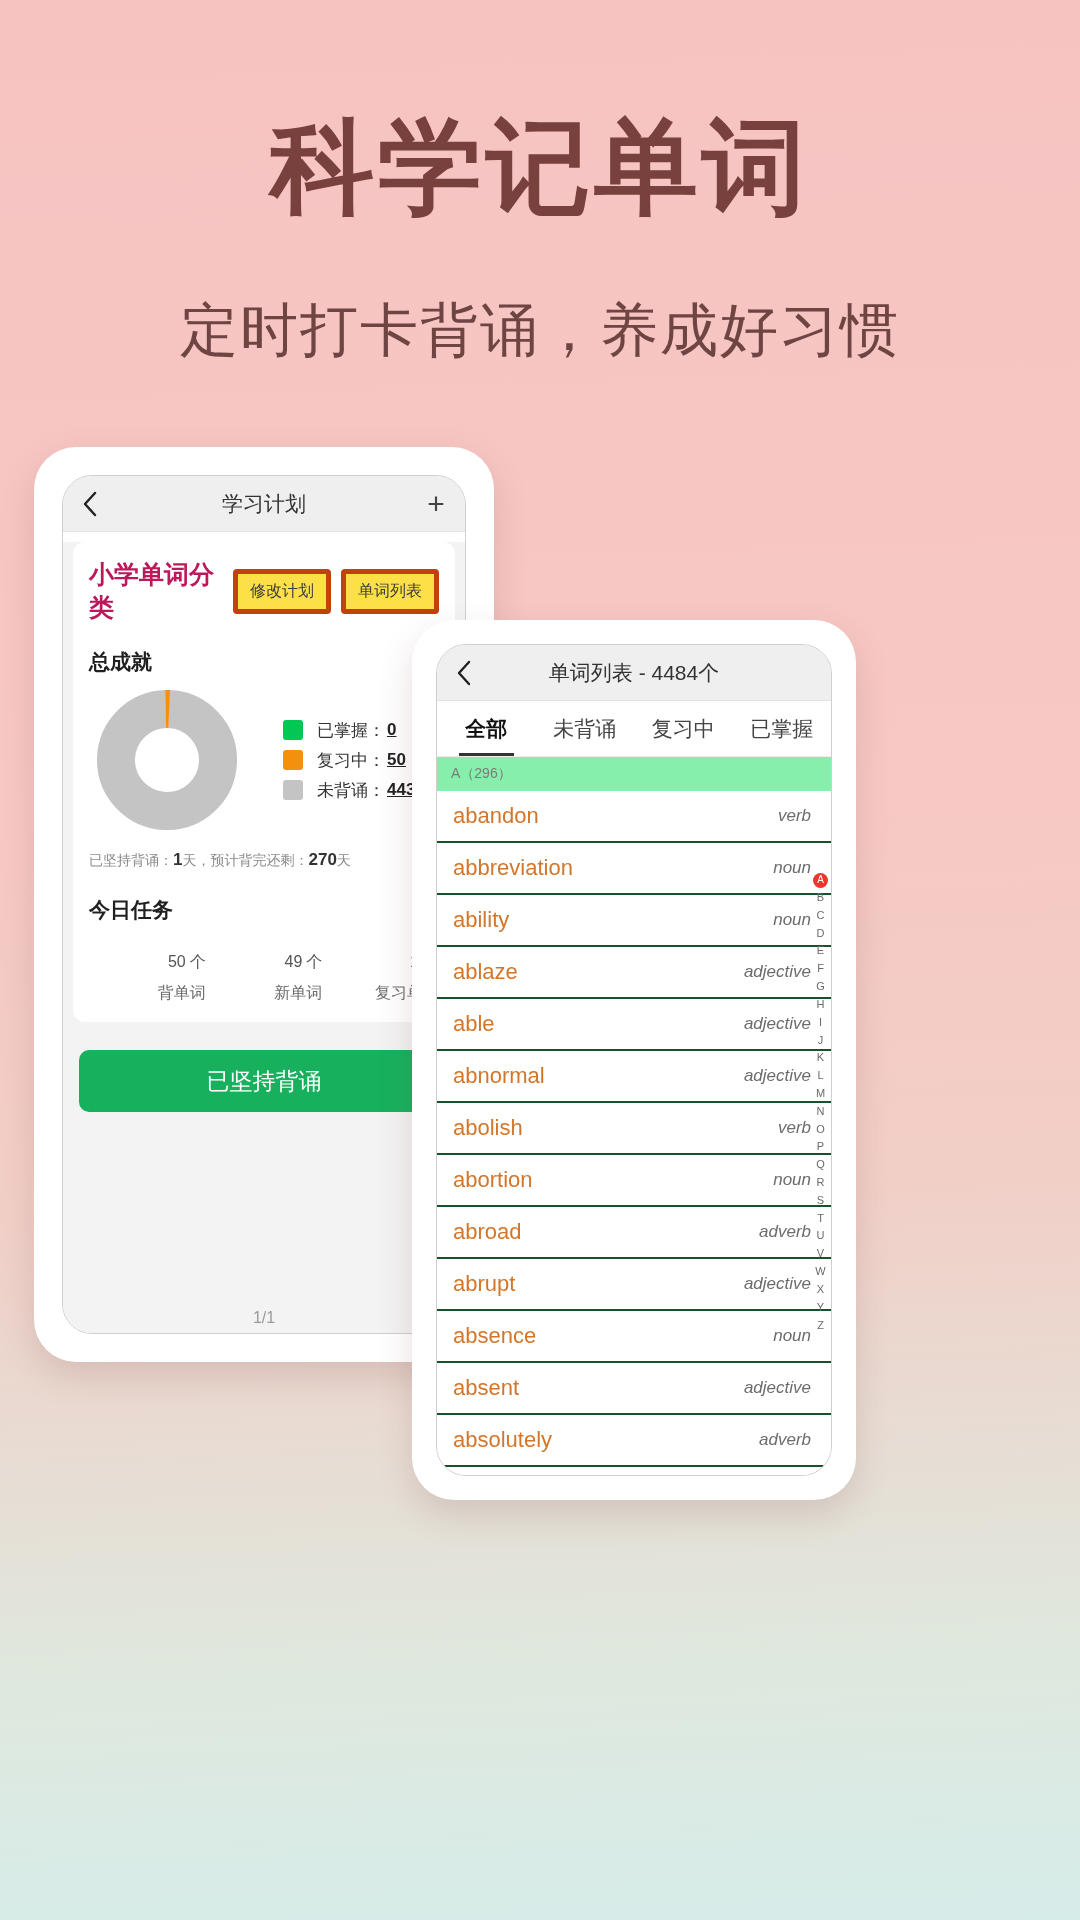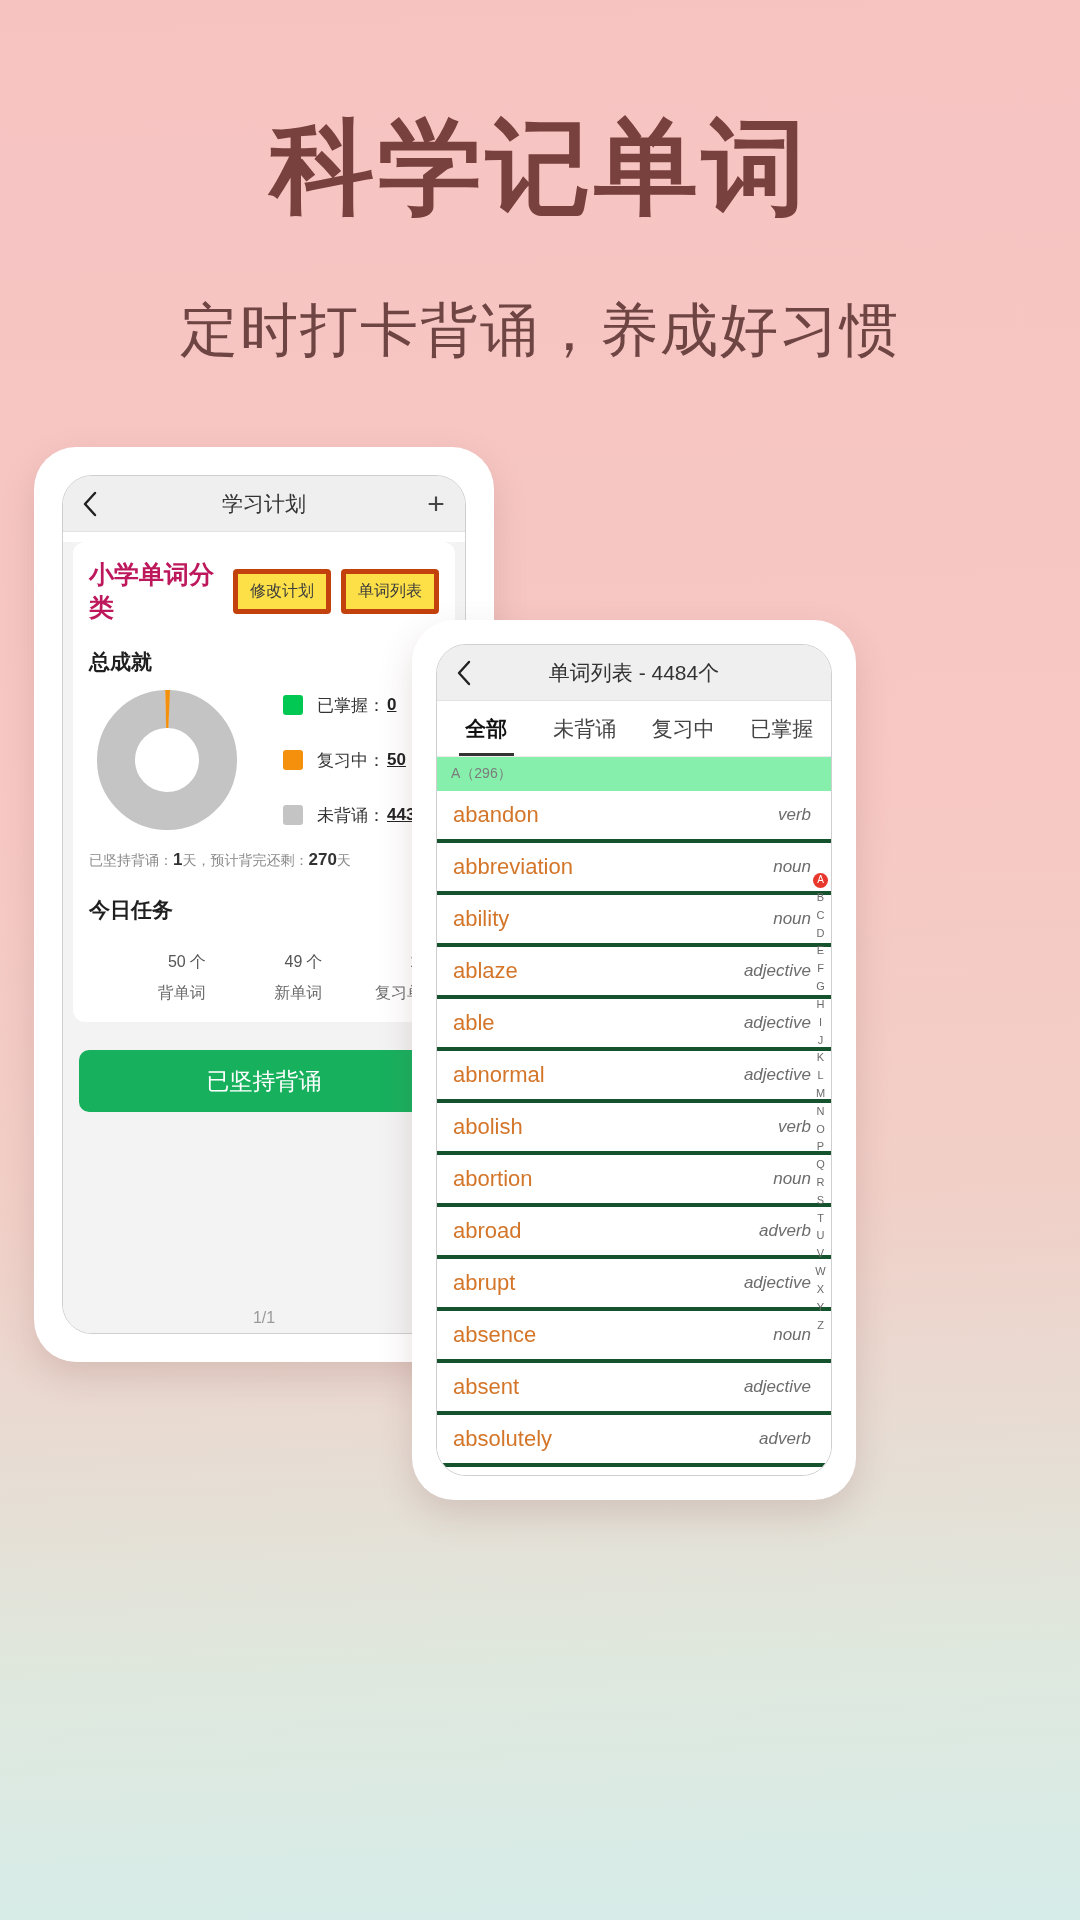--- a/index.html
+++ b/index.html
@@ -83,21 +83,21 @@
   .cat-btns { display:flex; gap:10px; }
   .pill {
     border:5px solid #c2410c; border-radius:4px; background:#fde047;
     padding:7px 12px; font-size:16px; color:#3c3c3c; white-space:nowrap; cursor:pointer;
   }
   .sec-title { font-size:21px; font-weight:bold; color:#1f1f1f; margin-top:24px; }
 
   .donut-row { display:flex; align-items:center; margin-top:14px; }
   .donut { width:140px; height:140px; position:relative; margin-left:8px; }
   .donut svg { display:block; }
-  .legend { margin-left:46px; display:flex; flex-direction:column; gap:32px;text-align:right; }
+  .legend { margin-left:46px; display:flex; flex-direction:column; gap:7px;text-align:right; }
   .legend-item { display:flex; align-items:center; font-size:17px; color:#333; white-space:nowrap; }
   .sw { width:20px; height:20px; border-radius:3px; margin-right:14px; flex:none; }
   .legend-label { color:#333; }
   .legend-val { font-weight:bold; color:#222; text-decoration:underline; margin-left:2px; }
 
   .streak {
     margin-top:20px; text-align:left; font-size:14px; color:#8b8b8b; white-space:nowrap;
   }
   .streak b { color:#333; font-size:17px; }
 
@@ -130,21 +130,21 @@
   .tab.active { color:#111; font-weight:bold; }
   .tab.active:after {
     content:""; position:absolute; bottom:0; left:22%; width:56%; height:3px; background:#333;
   }
   .grp-head {
     background:#86efac; height:34px; display:flex; align-items:center;
     padding-left:14px; font-size:14px; color:#7b7b7b;
   }
   .word-row {
     height:52px; display:flex; align-items:center; justify-content:space-between;
-    padding:0 20px 0 16px; border-bottom:4px solid #14532d;
+    padding:0 20px 0 16px; border-bottom:2px solid #14532d;
   }
   .word-en { font-size:22px; color:#d4762a; }
   .word-pos { font-size:17px; color:#6c6c6c; font-style:italic; }
 
   .alpha-index {
     position:absolute; right:3px; top:172px;
     display:flex; flex-direction:column; align-items:center;
     font-size:11px; color:#6a6a6a; line-height:1.62; cursor:pointer;
   }
   .alpha-index .cur {

